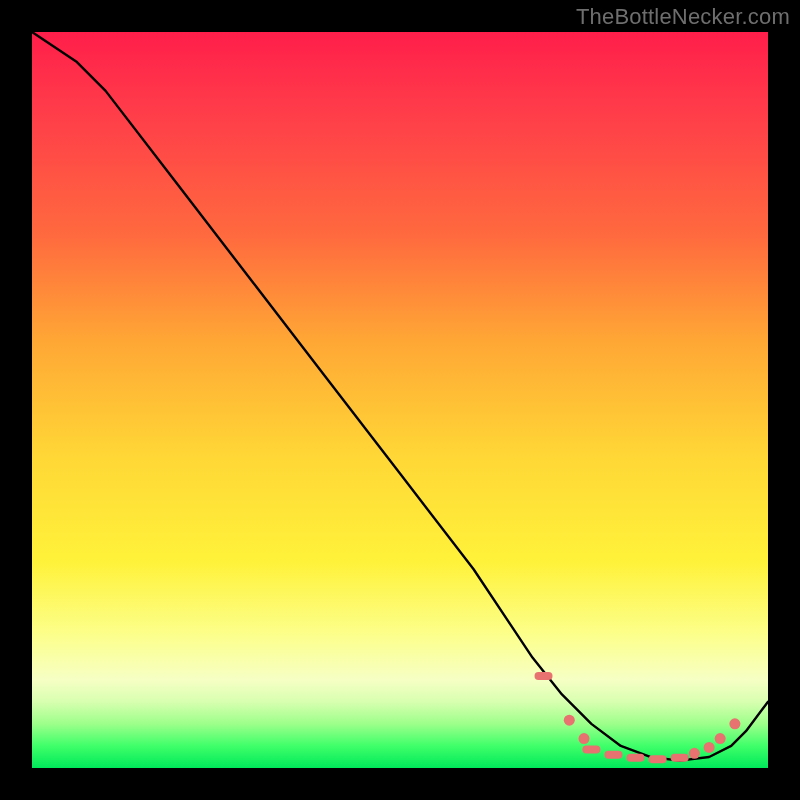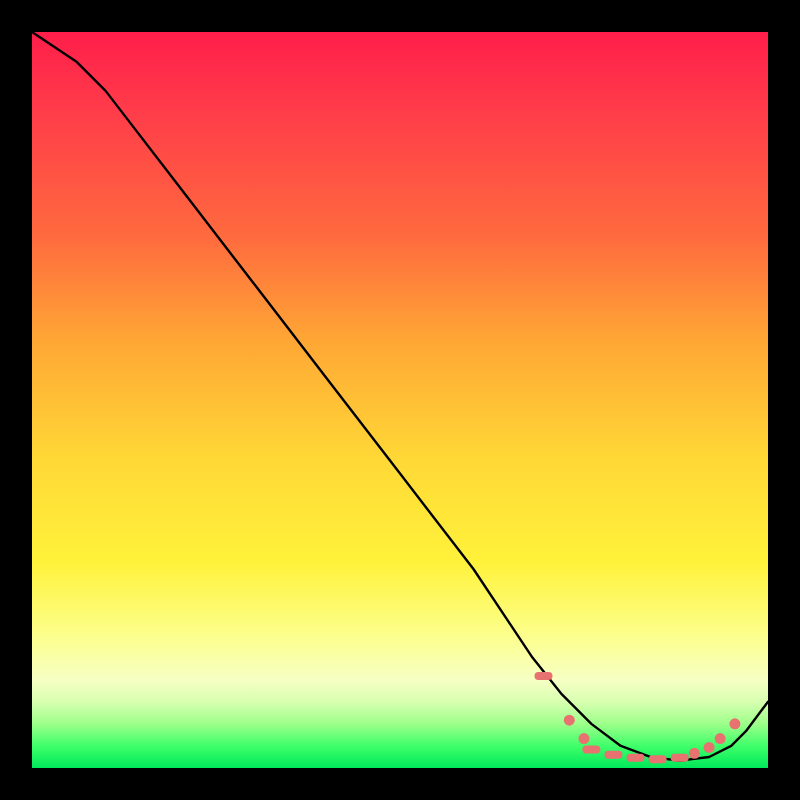--- a/index.html
+++ b/index.html
@@ -70,20 +70,21 @@
   }
   .dash {
     fill: #e8726f;
   }
 </style>
 </head>
 <body>
 
 <div class="frame">
 
+  <div class="watermark">TheBottleNecker.com</div>
 
   <div class="plot-area">
     <svg class="curve" viewBox="0 0 736 736">
       <path id="curve-path" class="curve-path" d="M 0 0 L 44.16 29.440000000000055 L 73.60000000000001 58.879999999999995 L 147.20000000000002 154.55999999999995 L 220.79999999999998 250.23999999999995 L 294.40000000000003 345.91999999999996 L 368 441.59999999999997 L 441.59999999999997 537.28 L 500.48 625.6 L 529.92 662.4 L 559.36 691.84 L 588.8000000000001 713.92 L 618.24 724.96 L 647.68 728.64 L 677.12 724.96 L 699.1999999999999 713.92 L 713.92 699.2 L 736 669.76"></path>
       <g id="marker-layer">
           <rect x="502.52" y="640" width="18" height="8" rx="4" class="dash"></rect>
           <rect x="550.36" y="713.6" width="18" height="8" rx="4" class="dash"></rect>
           <rect x="572.44" y="718.752" width="18" height="8" rx="4" class="dash"></rect>
           <rect x="594.52" y="721.696" width="18" height="8" rx="4" class="dash"></rect>
           <rect x="616.6" y="723.168" width="18" height="8" rx="4" class="dash"></rect>

